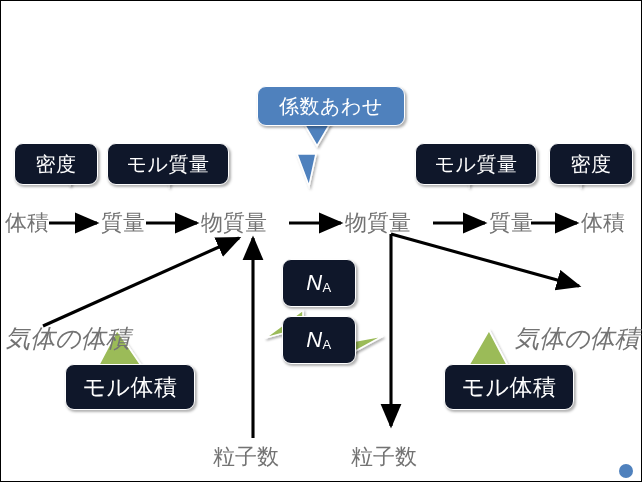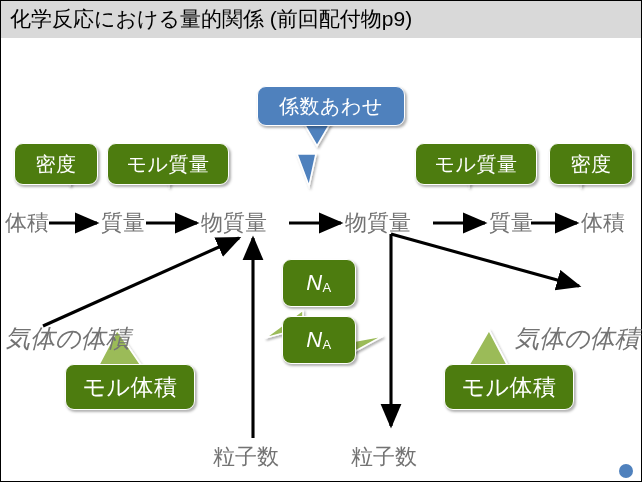--- a/index.html
+++ b/index.html
@@ -48,21 +48,21 @@
     border-radius:9px;
     display:flex;align-items:center;justify-content:center;
     color:#ffffff;
     font-size:20px;
     font-weight:normal;
     letter-spacing:0.5px;
     white-space:nowrap;
     box-shadow:1.5px 2px 2.5px rgba(0,0,0,0.30);
     border:1.5px solid #ffffff;
   }
-  .callout.green{background:#4d7c0f;}
+  .callout.green{background:#0f172a;}
   .callout.blue{background:#4F81BD;}
   .callout.small{font-size:23px;}
   .na{
     font-style:italic;
     font-size:22px;
   }
   .na sub{
     font-style:normal;
     font-size:13px;
     vertical-align:-2px;
@@ -83,23 +83,20 @@
     width:14px;height:14px;
     border-radius:50%;
     background:#4F81BD;
   }
 </style>
 </head>
 <body>
 
 <div id="page">
 
-  <div id="titlebar">
-    <div class="title-text">化学反応における量的関係 (前回配付物p9)</div>
-  </div>
 
   <div id="canvas">
 
     <svg id="art" viewBox="0 0 640 443">
       <defs>
         <marker id="ah" markerWidth="9" markerHeight="9" refX="7.2" refY="3.4" orient="auto" markerUnits="strokeWidth">
           <path d="M0,0 L8,3.4 L0,6.8 z" fill="#000000"></path>
         </marker>
         <filter id="sh" x="-40%" y="-40%" width="190%" height="190%">
           <feDropShadow dx="1.5" dy="2" stdDeviation="1.2" flood-color="#000000" flood-opacity="0.30"></feDropShadow>

